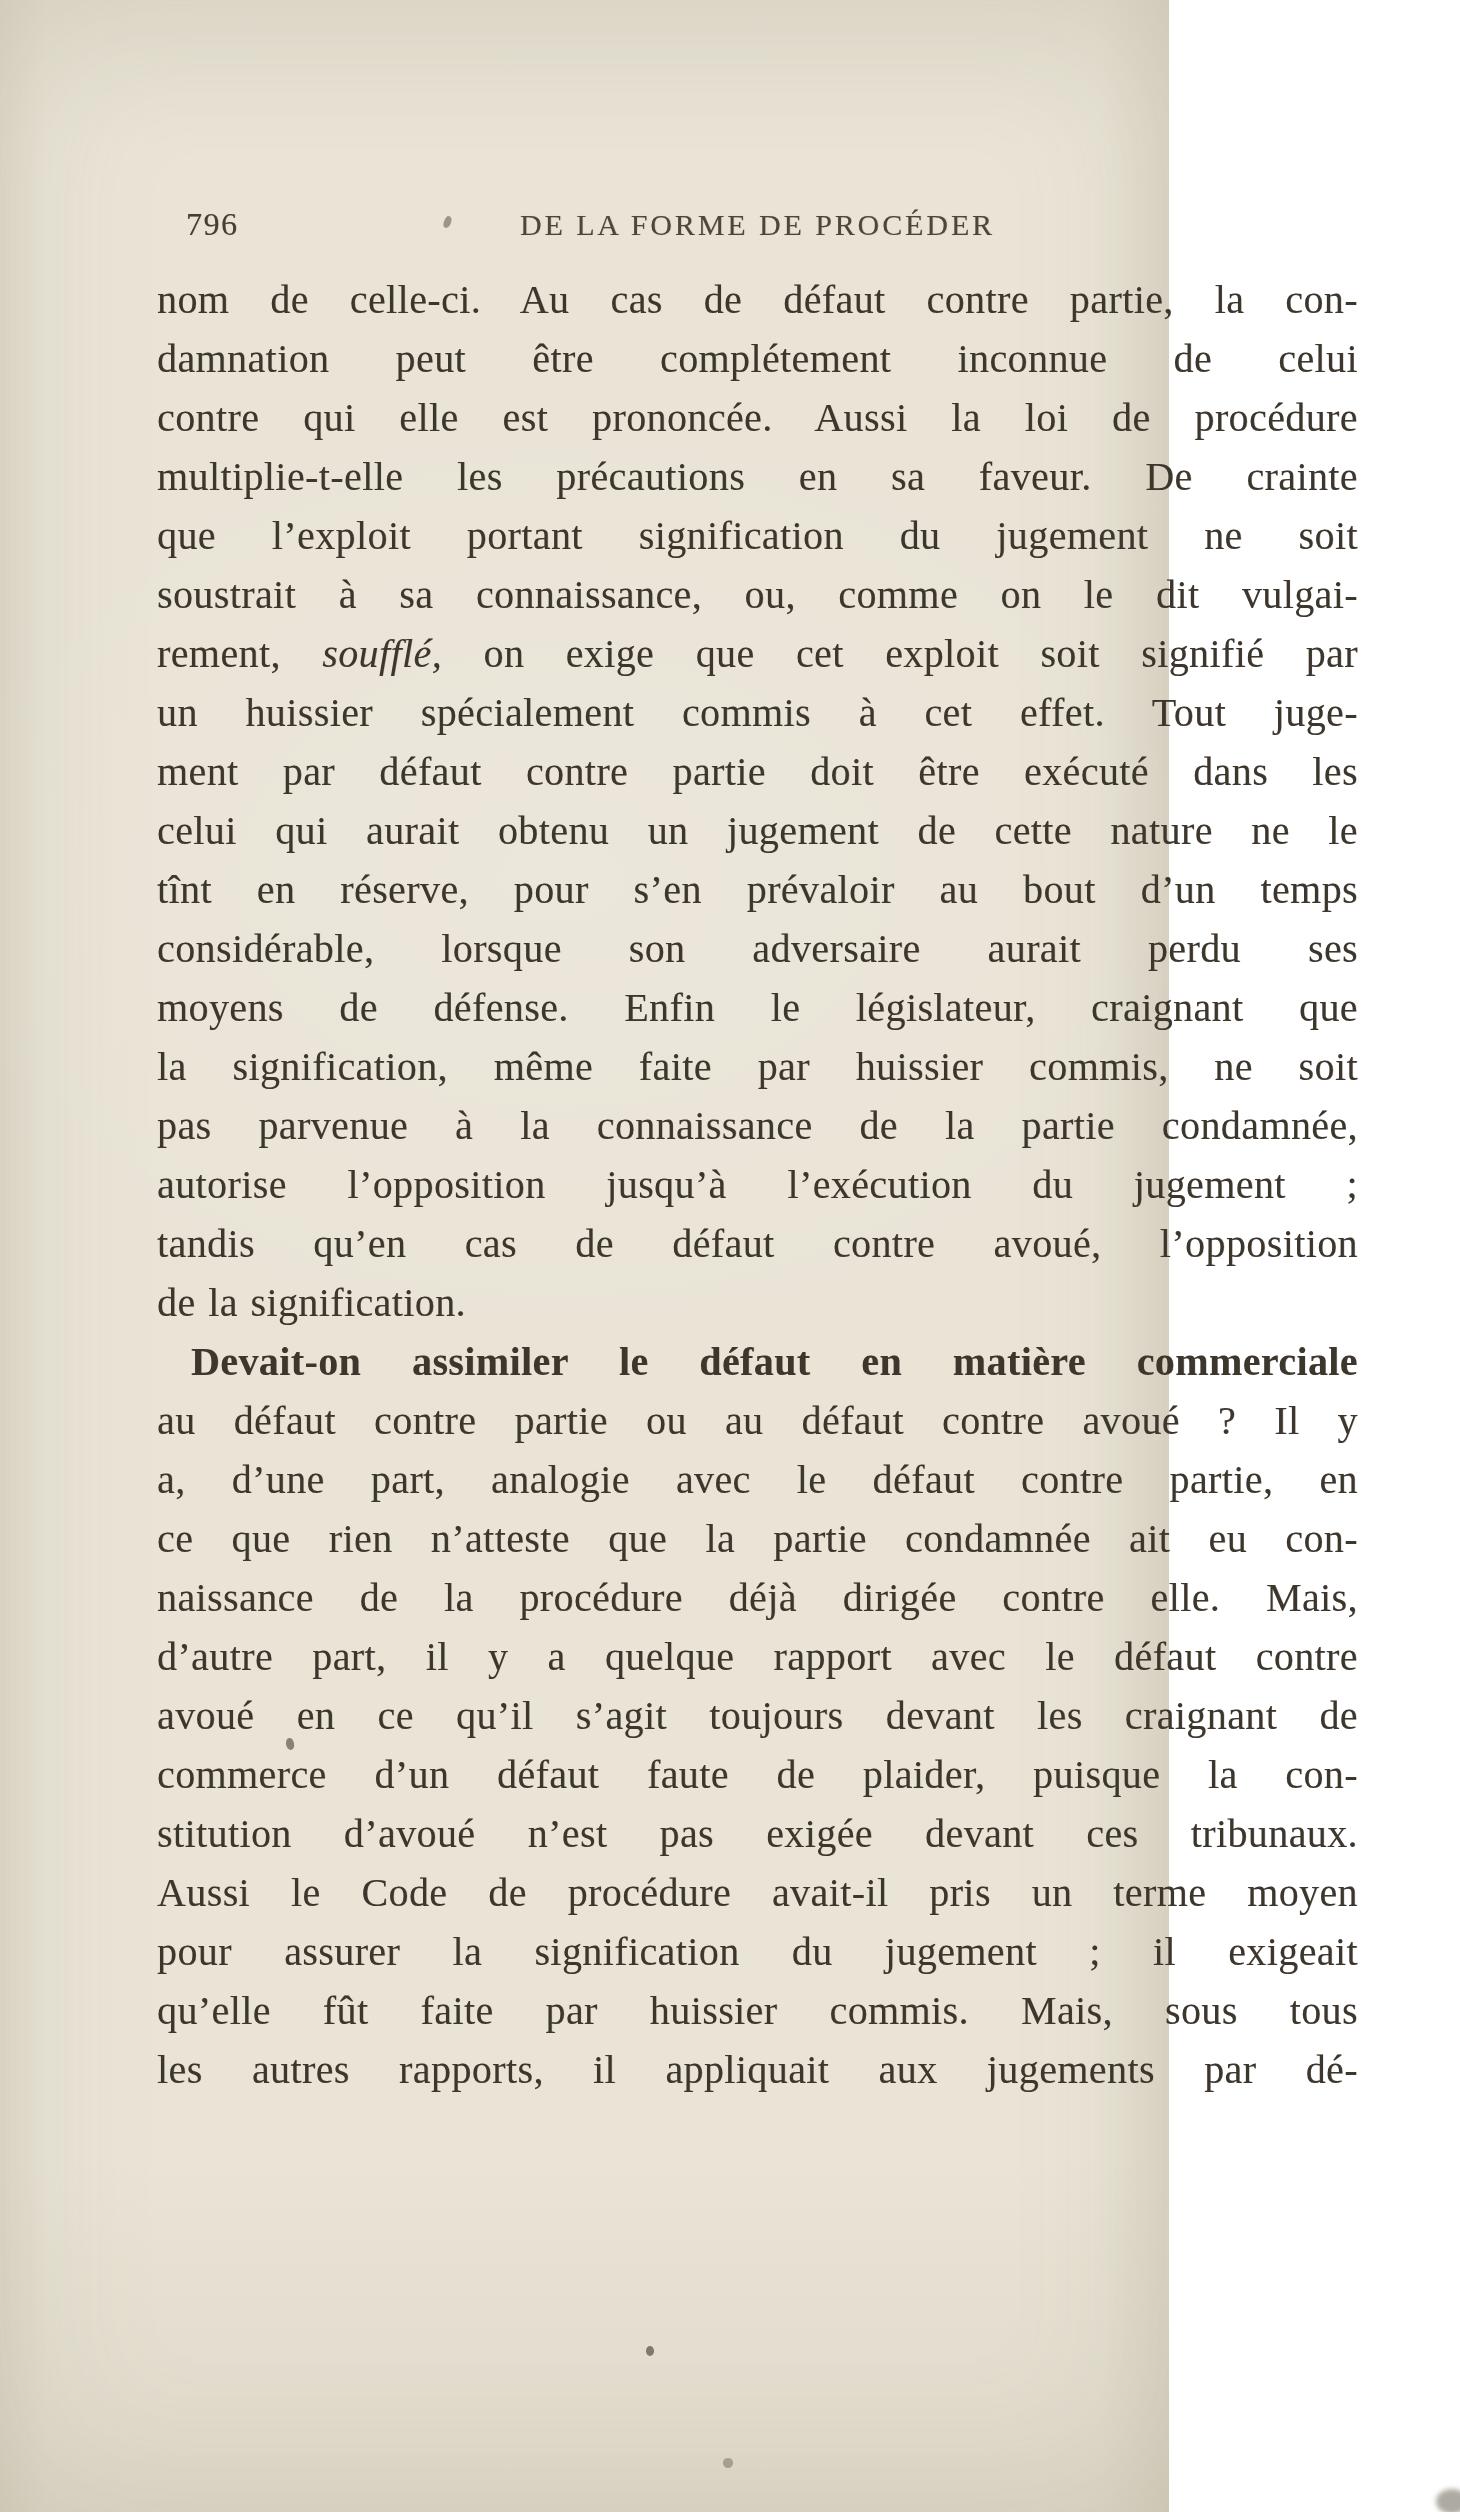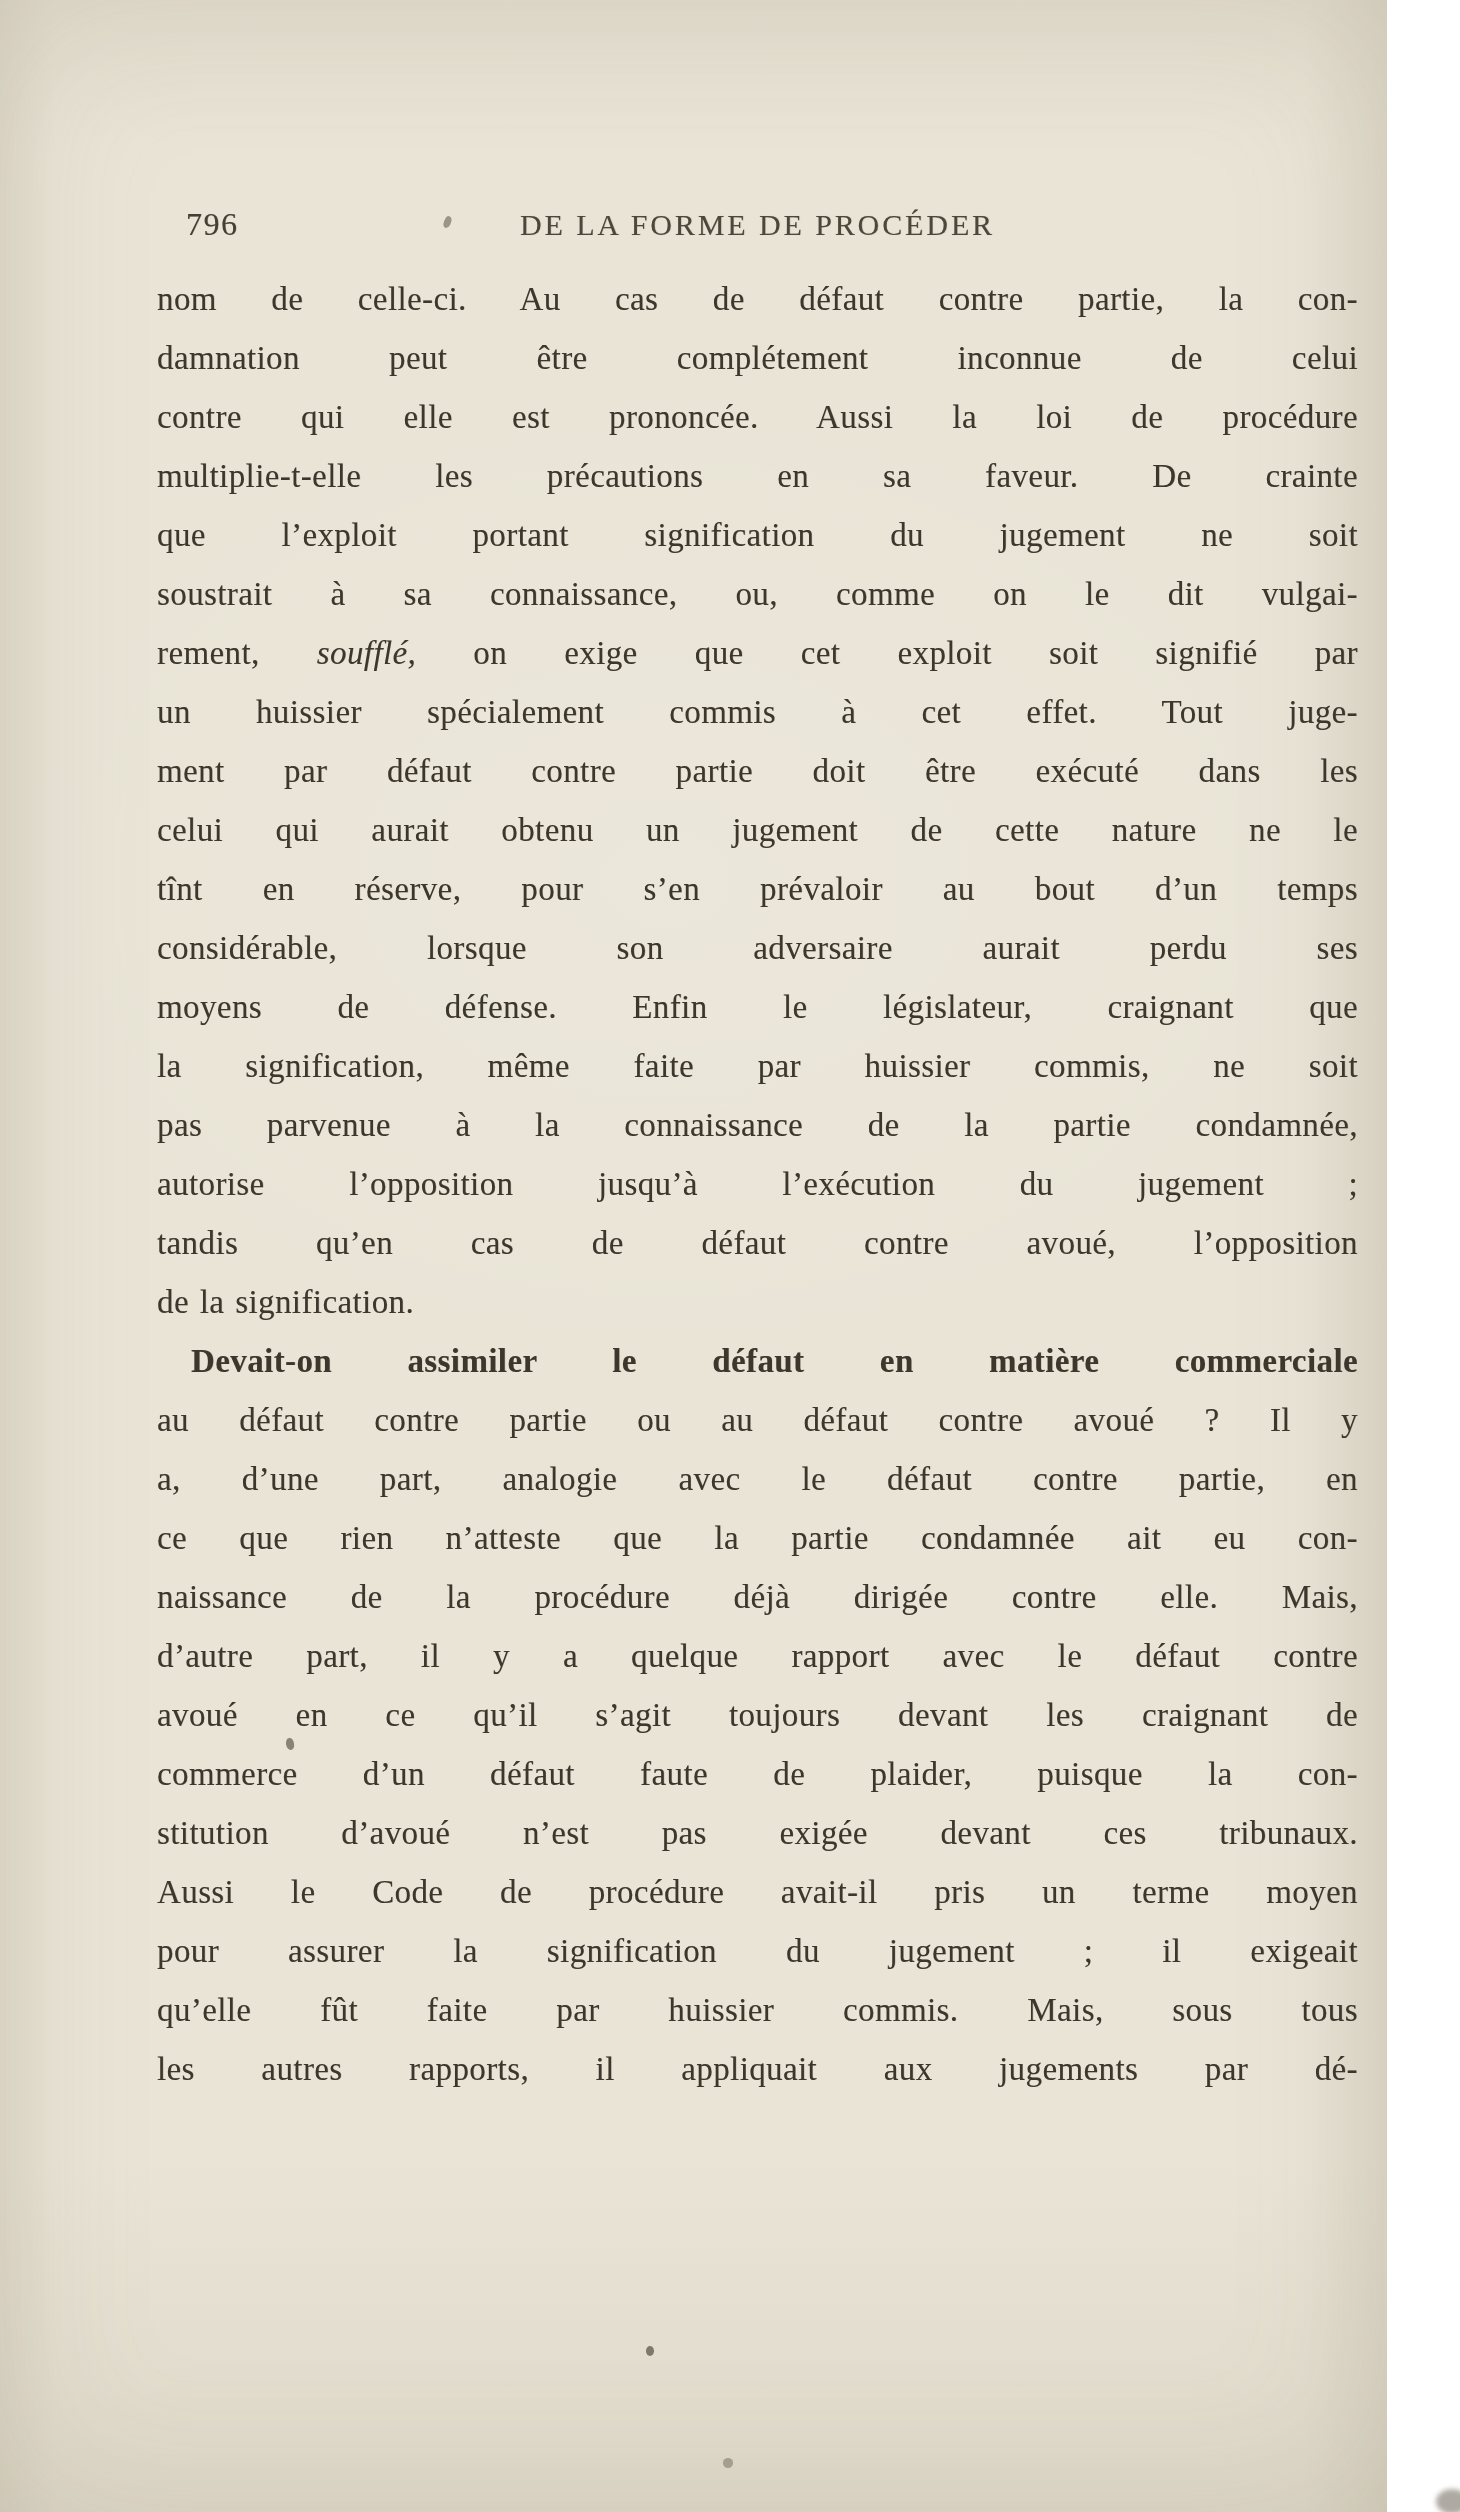--- a/index.html
+++ b/index.html
@@ -2,21 +2,21 @@
 <html style="font-size:11.7px"><head>
 <meta charset="utf-8">
 <style>
   html,body{margin:0;padding:0;}
   body{
     width:1461px;height:2512px;
     font-family:"Liberation Serif", serif;
     overflow:hidden;
   }
   .page{
-    position:relative;width:1387px;height:2512px;
+    position:relative;width:1169px;height:2512px;
     background-color:#e9e4d6;
     background-image:
       radial-gradient(1022px 730px at 48% 35%, rgba(255,255,255,0.10), rgba(255,255,255,0) 70%),
       linear-gradient(180deg, rgba(214,207,192,0.28) 0%, rgba(0,0,0,0) 6%, rgba(0,0,0,0) 86%, rgba(198,190,172,0.30) 100%),
       linear-gradient(90deg, rgba(205,197,180,0.30) 0%, rgba(0,0,0,0) 4%, rgba(0,0,0,0) 94%, rgba(201,193,176,0.32) 100%);
     box-shadow: inset 0 0 161px rgba(128,116,94,0.16);
   }
   .header-row{position:absolute;left:157px;top:206px;width:1201px;height:44px;}
   .pagenum{
     position:absolute;left:29px;top:0;
@@ -25,21 +25,21 @@
   }
   .running-title{
     position:absolute;left:0;top:1.5px;width:100%;
     text-align:center;
     font-size:30px;color:#4e463b;letter-spacing:2.9px;
     transform:scaleY(0.96);
     text-shadow:0.4px 0.4px 0.7px rgba(62,54,43,0.35);
   }
   .text-block{
     position:absolute;left:157px;top:270px;width:1201px;
-    font-size:33px;line-height:59px;color:#3d362d;
+    font-size:40px;line-height:59px;color:#3d362d;
     letter-spacing:0.4px;word-spacing:2.2px;
     text-shadow:0.4px 0.4px 0.6px rgba(52,45,36,0.30);
   }
   .ln{text-align:justify;text-align-last:justify;white-space:normal;}
   .ln-end{text-align-last:left;}
   .ln-indent{padding-left:34px;font-weight:bold;}
   .em{font-style:italic;}
   .speck{position:absolute;pointer-events:none;}
   .speck-1{left:444px;top:216px;width:6.6px;height:12.4px;background:rgba(92,82,67,0.55);border-radius:45% 55% 50% 50%;transform:rotate(24deg);}
   .speck-2{left:286px;top:1738px;width:8px;height:11.7px;background:rgba(74,66,54,0.60);border-radius:50% 50% 45% 55%;transform:rotate(-8deg);}

